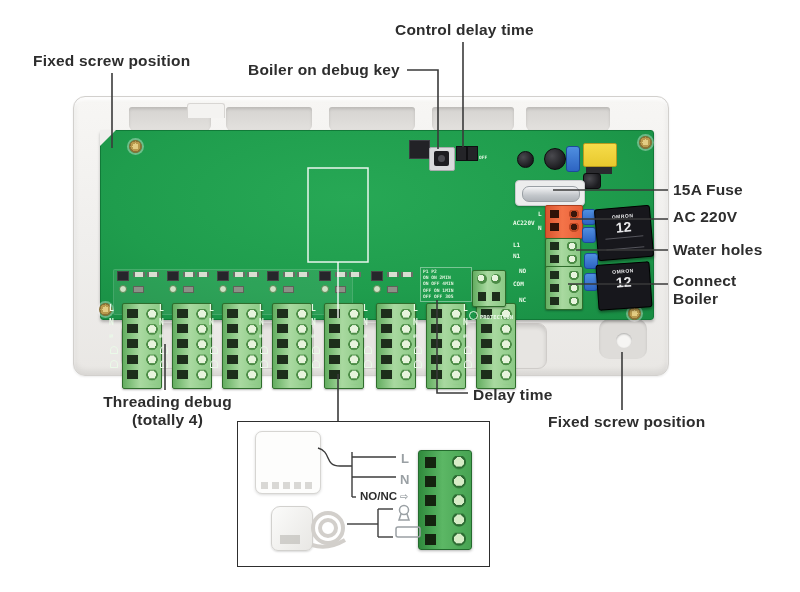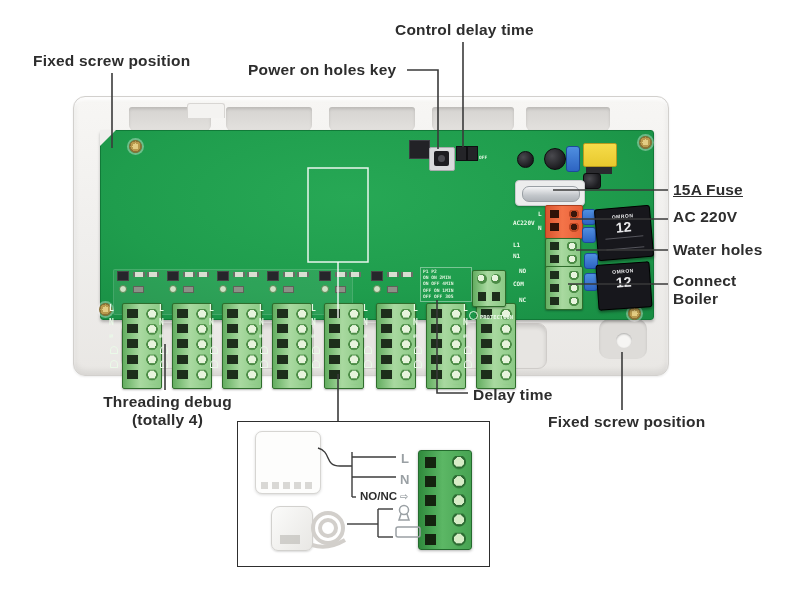--- a/index.html
+++ b/index.html
@@ -374,23 +374,23 @@
       <div class="ih"></div>
       <div class="is"></div>
     </div>
     <div class="ilbl-gray" style="left:163px;top:30px;">L</div>
     <div class="ilbl-gray" style="left:162px;top:51px;">N</div>
     <div class="ilbl-dark" style="left:122px;top:69px;">NO/NC</div>
     <div class="iarrow" style="left:162px;top:70px;">⇨</div>
   </div>
 
   <div class="lbl" style="left:33px;top:52px;">Fixed screw position</div>
-  <div class="lbl" style="left:248px;top:61px;">Power on holes key</div>
+  <div class="lbl" style="left:248px;top:61px;">Boiler on debug key</div>
   <div class="lbl" style="left:395px;top:21px;">Control delay time</div>
-  <div class="lbl" style="left:673px;top:181px;text-decoration:underline;">15A Fuse</div>
+  <div class="lbl" style="left:673px;top:181px;">15A Fuse</div>
   <div class="lbl" style="left:673px;top:208px;">AC 220V</div>
   <div class="lbl" style="left:673px;top:241px;">Water holes</div>
   <div class="lbl" style="left:673px;top:272px;">
     <span style="display:block;">Connect</span>
     <span style="display:block;">Boiler</span>
   </div>
   <div class="lbl" style="left:473px;top:386px;">Delay time</div>
   <div class="lbl" style="left:95px;top:393px;width:145px;text-align:center;">
     <span style="display:block;">Threading debug</span>
     <span style="display:block;">(totally 4)</span>

